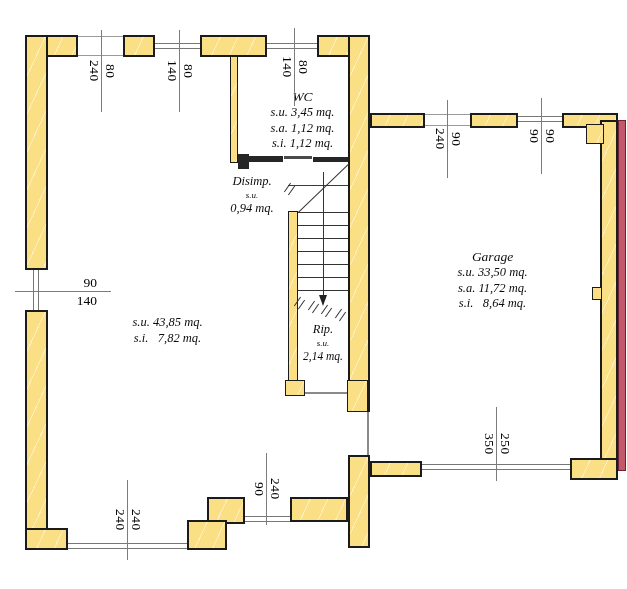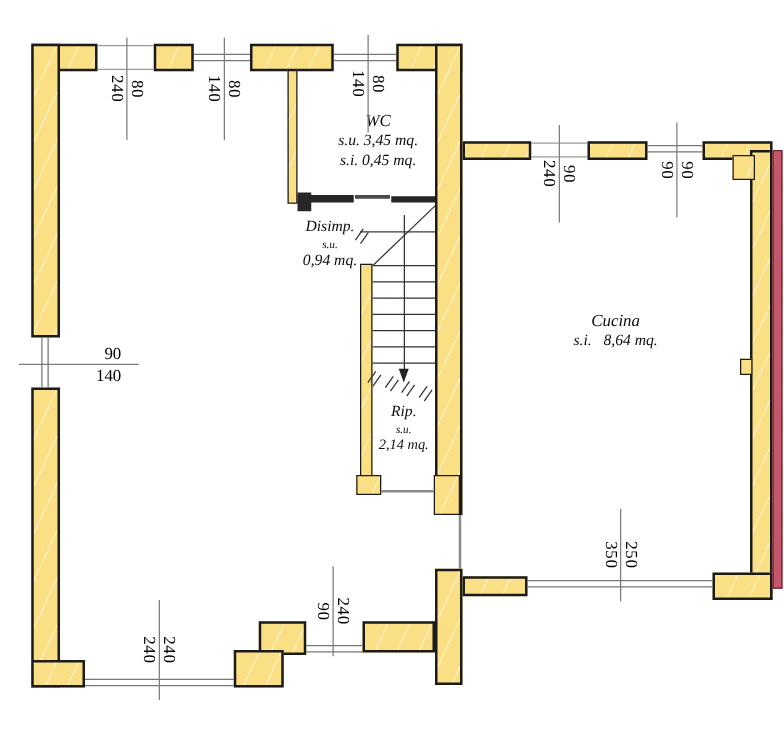--- a/index.html
+++ b/index.html
@@ -108,40 +108,45 @@
   <div class="arrowhead" style="left:319px;top:295px;"></div>
   <div class="brk" style="left:294px;top:300px;"></div>
   <div class="brk" style="left:308px;top:304px;"></div>
   <div class="brk" style="left:321px;top:308px;"></div>
   <div class="brk" style="left:335px;top:312px;"></div>
   <div class="brk" style="left:284px;top:186px;"></div>
 
   <div class="roomlbl" style="left:240px;top:88px;width:125px;">
     <div class="nm">WC</div>
     <div class="ar">s.u. 3,45 mq.</div>
-    <div class="ar">s.i. 0,45 mq.</div>
-  </div>
-
-  <div class="roomlbl" style="left:236px;top:174px;width:56px;">
+    <div class="ar">s.a. 1,12 mq.</div>
+    <div class="ar">s.i. 1,12 mq.</div>
+  </div>
+
+  <div class="roomlbl" style="left:224px;top:174px;width:56px;">
     <div class="ar">Disimp.</div>
     <div class="tiny">s.u.</div>
     <div class="ar">0,94 mq.</div>
   </div>
 
   <div class="roomlbl" style="left:95px;top:315px;width:145px;">
+    <div class="ar">s.u. 43,85 mq.</div>
+    <div class="ar">s.i.&nbsp;&nbsp;&nbsp;7,82 mq.</div>
   </div>
 
   <div class="roomlbl" style="left:297px;top:322px;width:52px;">
     <div class="ar">Rip.</div>
     <div class="tiny">s.u.</div>
     <div class="ar" style="font-size:11.5px;">2,14 mq.</div>
   </div>
 
   <div class="roomlbl" style="left:420px;top:248px;width:145px;">
-    <div class="nm">Cucina</div>
+    <div class="nm">Garage</div>
+    <div class="ar">s.u. 33,50 mq.</div>
+    <div class="ar">s.a. 11,72 mq.</div>
     <div class="ar">s.i.&nbsp;&nbsp;&nbsp;8,64 mq.</div>
   </div>
 
   <div class="vdim" style="left:86px;top:30px;height:82px;">
     <span class="vt">240</span>
     <div class="bar"></div>
     <span class="vt">80</span>
   </div>
 
   <div class="vdim" style="left:164px;top:30px;height:82px;">

